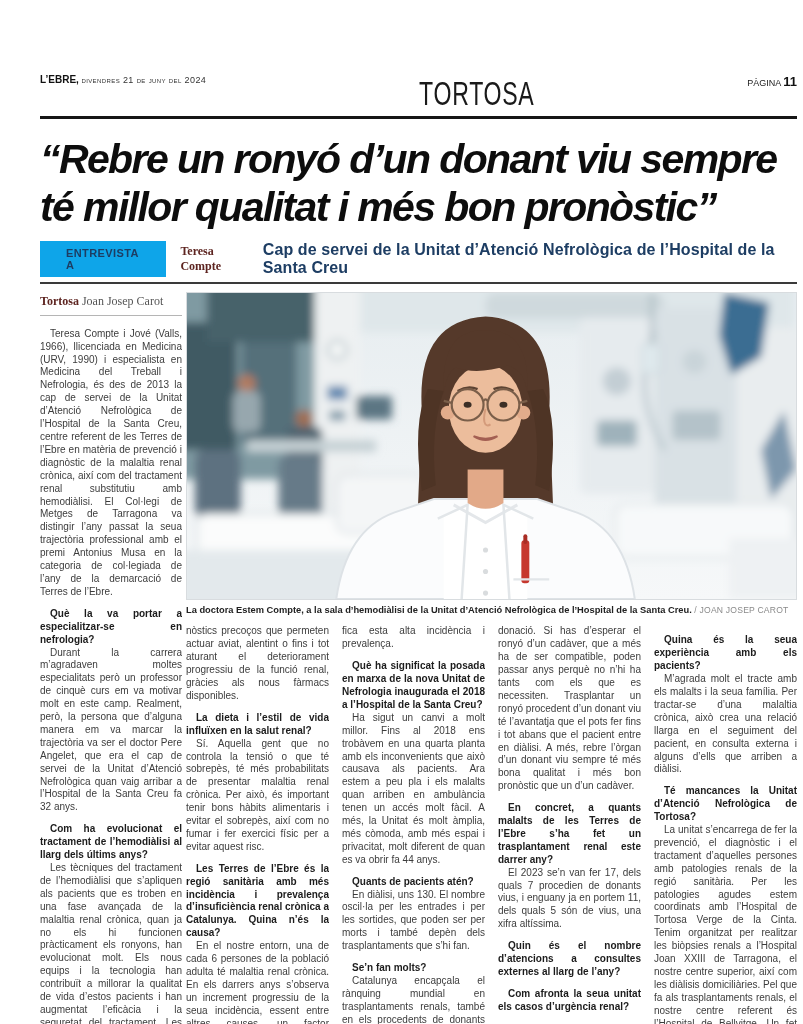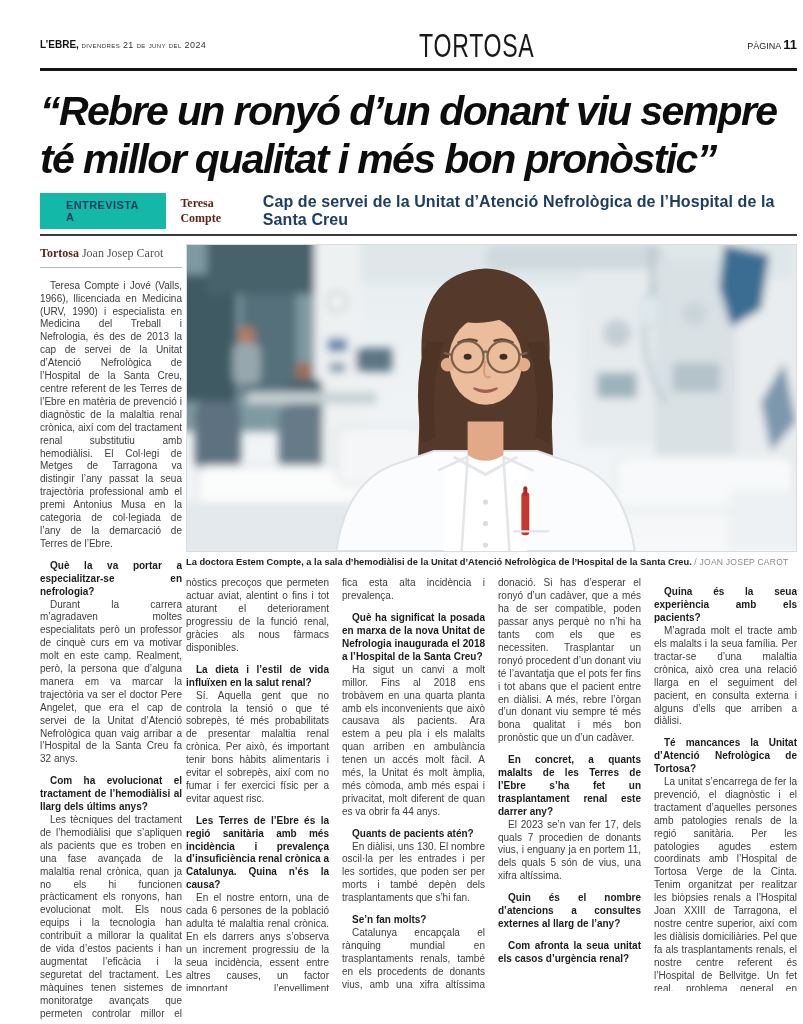--- a/index.html
+++ b/index.html
@@ -1,36 +1,36 @@
 <!DOCTYPE html>
 <html lang="ca"><head>
 <meta charset="utf-8">
 <style>
   html,body{margin:0;padding:0;background:#fff;}
   .page{position:relative;width:803px;height:1024px;background:#fff;overflow:hidden;
         font-family:"Liberation Sans", sans-serif;color:#3c3c3c;box-sizing:border-box;
         padding:26px 6px 0 40px;}
   
-  .masthead{display:flex;align-items:center;justify-content:space-between;height:38px;}
+  .masthead{display:flex;align-items:flex-start;justify-content:space-between;height:38px;margin-top:48px;}
   .mast-left{font-size:9px;color:#222;white-space:nowrap;padding-bottom:2px;}
   .mast-paper{font-weight:bold;font-size:10px;color:#111;}
   .mast-date{font-variant:small-caps;letter-spacing:.4px;color:#333;}
   .mast-center{flex:1;text-align:center;}
   .mast-section{display:inline-block;font-size:34px;color:#1a1a1a;letter-spacing:1px;
         transform:scaleX(.68);transform-origin:center bottom;font-weight:normal;}
   .mast-right{font-size:9px;color:#222;white-space:nowrap;padding-bottom:2px;}
   .mast-pagenum{font-weight:bold;font-size:13px;color:#111;}
   .rule-thick{height:3px;background:#161616;margin-top:4px;}
   
   .headline{margin:16px 0 6px 0;font-family:"Liberation Sans",sans-serif;
         font-size:41px;line-height:1.18;font-weight:bold;font-style:italic;
         letter-spacing:-1.6px;color:#0d0d0d;max-width:740px;}
   
   .kicker-row{display:flex;align-items:center;gap:14px;margin-top:12px;height:30px;}
-  .kicker-box{background:#14b8a6;color:#1d3d63;font-weight:bold;font-size:11px;
+  .kicker-box{background:#0ea5e9;color:#1d3d63;font-weight:bold;font-size:11px;
         letter-spacing:.4px;padding:6px 26px;}
   .kicker-person{font-family:"Liberation Serif",serif;font-weight:bold;font-size:12px;color:#5d2420;}
   .kicker-title{font-weight:bold;font-size:16px;color:#1d3d63;letter-spacing:.1px;}
   .rule-thin{height:2px;background:#3a3a3a;margin-top:8px;}
   
   .body-grid{display:flex;gap:4px;margin-top:8px;justify-content:flex-end;}
   .col-first{width:142px;flex:0 0 142px;}
   .byline{font-family:"Liberation Serif",serif;font-size:12px;padding:2px 0 6px 0;
         border-bottom:1px solid #b5b5b5;margin-bottom:12px;}
   .byline-place{font-weight:bold;color:#5d2420;}

